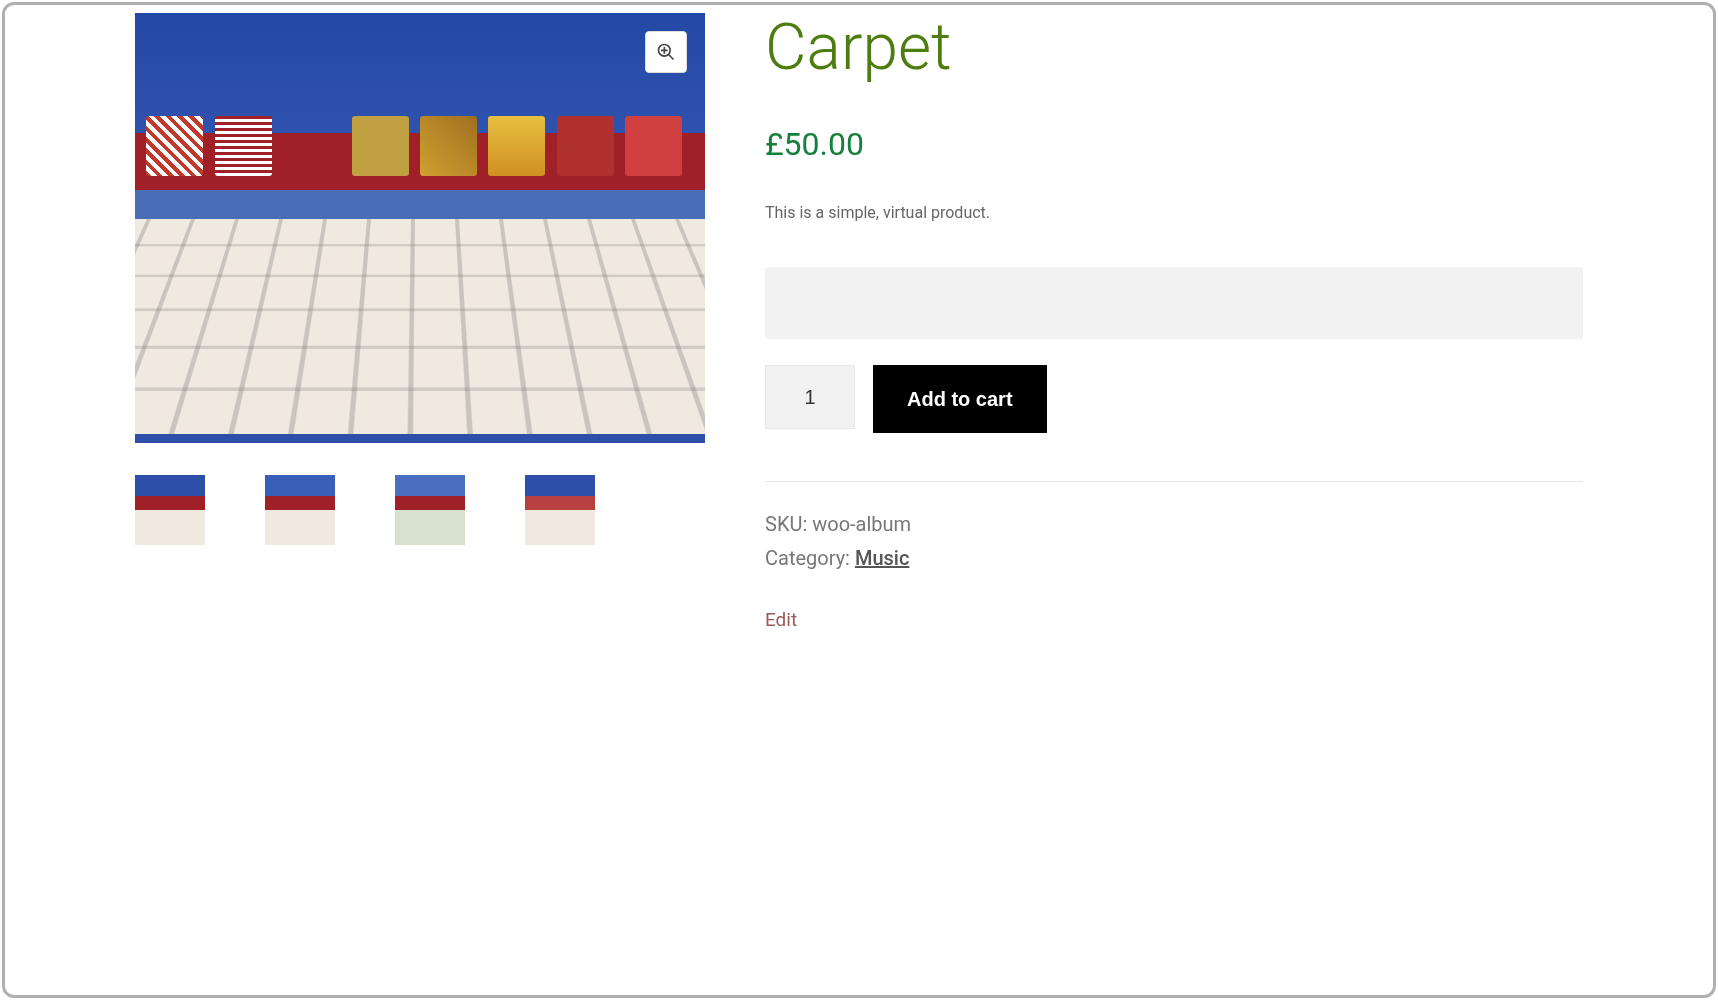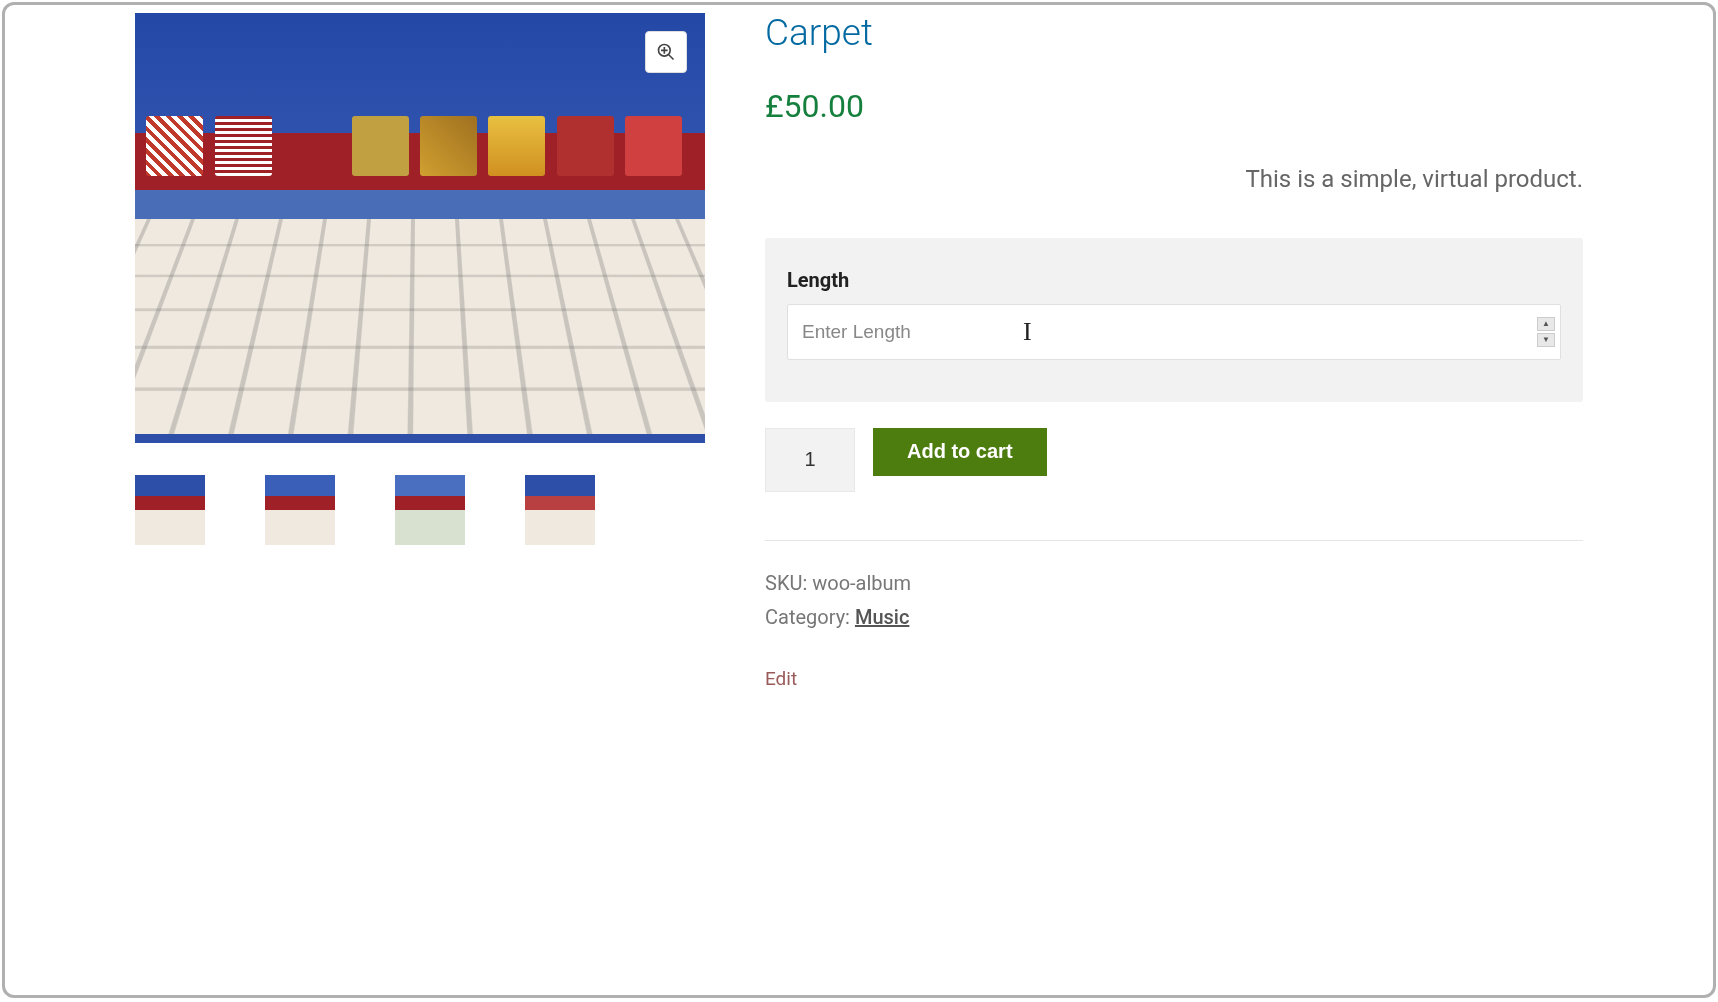--- a/index.html
+++ b/index.html
@@ -134,37 +134,36 @@
     .thumb.t2 { background: #3a5fb8; }
     .thumb.t3 { background: #4a6fc0; }
     .thumb.t3 .t-carpet { background: #d8e0d0; }
     .thumb.t4 .t-sofa { background: #b84040; }
     
     .details {
       flex: 1;
       padding-top: 0;
     }
     .product-title {
-      font-size: 37px;
+      font-size: 64px;
       font-weight: 300;
-      color: #0369a1;
-      margin-bottom: 33px;
+      color: #4d7c0f;
+      margin-bottom: 42px;
       line-height: 1.1;
     }
     .price {
       font-size: 32px;
       color: #15803d;
       font-weight: 400;
       margin-bottom: 40px;
     }
     .description {
-      font-size: 24px;
+      font-size: 16px;
       color: #666;
       margin-bottom: 45px;
-      text-align: right;
     }
     .options-box {
       background: #f2f2f2;
       padding: 30px 22px 42px 22px;
       border-radius: 3px;
       margin-bottom: 26px;
     }
     .field-label {
       font-size: 20px;
       font-weight: 700;
@@ -227,25 +226,25 @@
     .qty-input {
       width: 90px;
       height: 64px;
       background: #f2f2f2;
       border: 1px solid #e8e8e8;
       text-align: center;
       font-size: 20px;
       color: #333;
     }
     .add-cart-btn {
-      background: #4d7c0f;
+      background: #000000;
       color: #fff;
       border: none;
       padding: 0 34px;
-      height: 48px;
+      height: 68px;
       font-size: 20px;
       font-weight: 700;
       cursor: pointer;
     }
     .meta-divider {
       border: none;
       border-top: 1px solid #e5e5e5;
       margin-bottom: 30px;
     }
     .meta-line {
@@ -313,31 +312,20 @@
           </div>
       </div>
     </div>
 
     <div class="details">
       <h1 class="product-title">Carpet</h1>
       <div class="price">£50.00</div>
       <p class="description">This is a simple, virtual product.</p>
 
       <div class="options-box">
-        <div class="field-wrap">
-          <label class="field-label">Length</label>
-          <div style="position:relative;">
-            <input type="text" class="text-input" placeholder="Enter Length" style="">
-            <span class="text-cursor">I</span>
-            <div class="spinner">
-              <div class="spinner-btn">▲</div>
-              <div class="spinner-btn">▼</div>
-            </div>
-          </div>
-        </div>
       </div>
 
       <div class="cart-row">
         <input type="text" class="qty-input" value="1" style="">
         <button class="add-cart-btn">Add to cart</button>
       </div>
 
       <hr class="meta-divider">
 
       <div class="meta-line">

